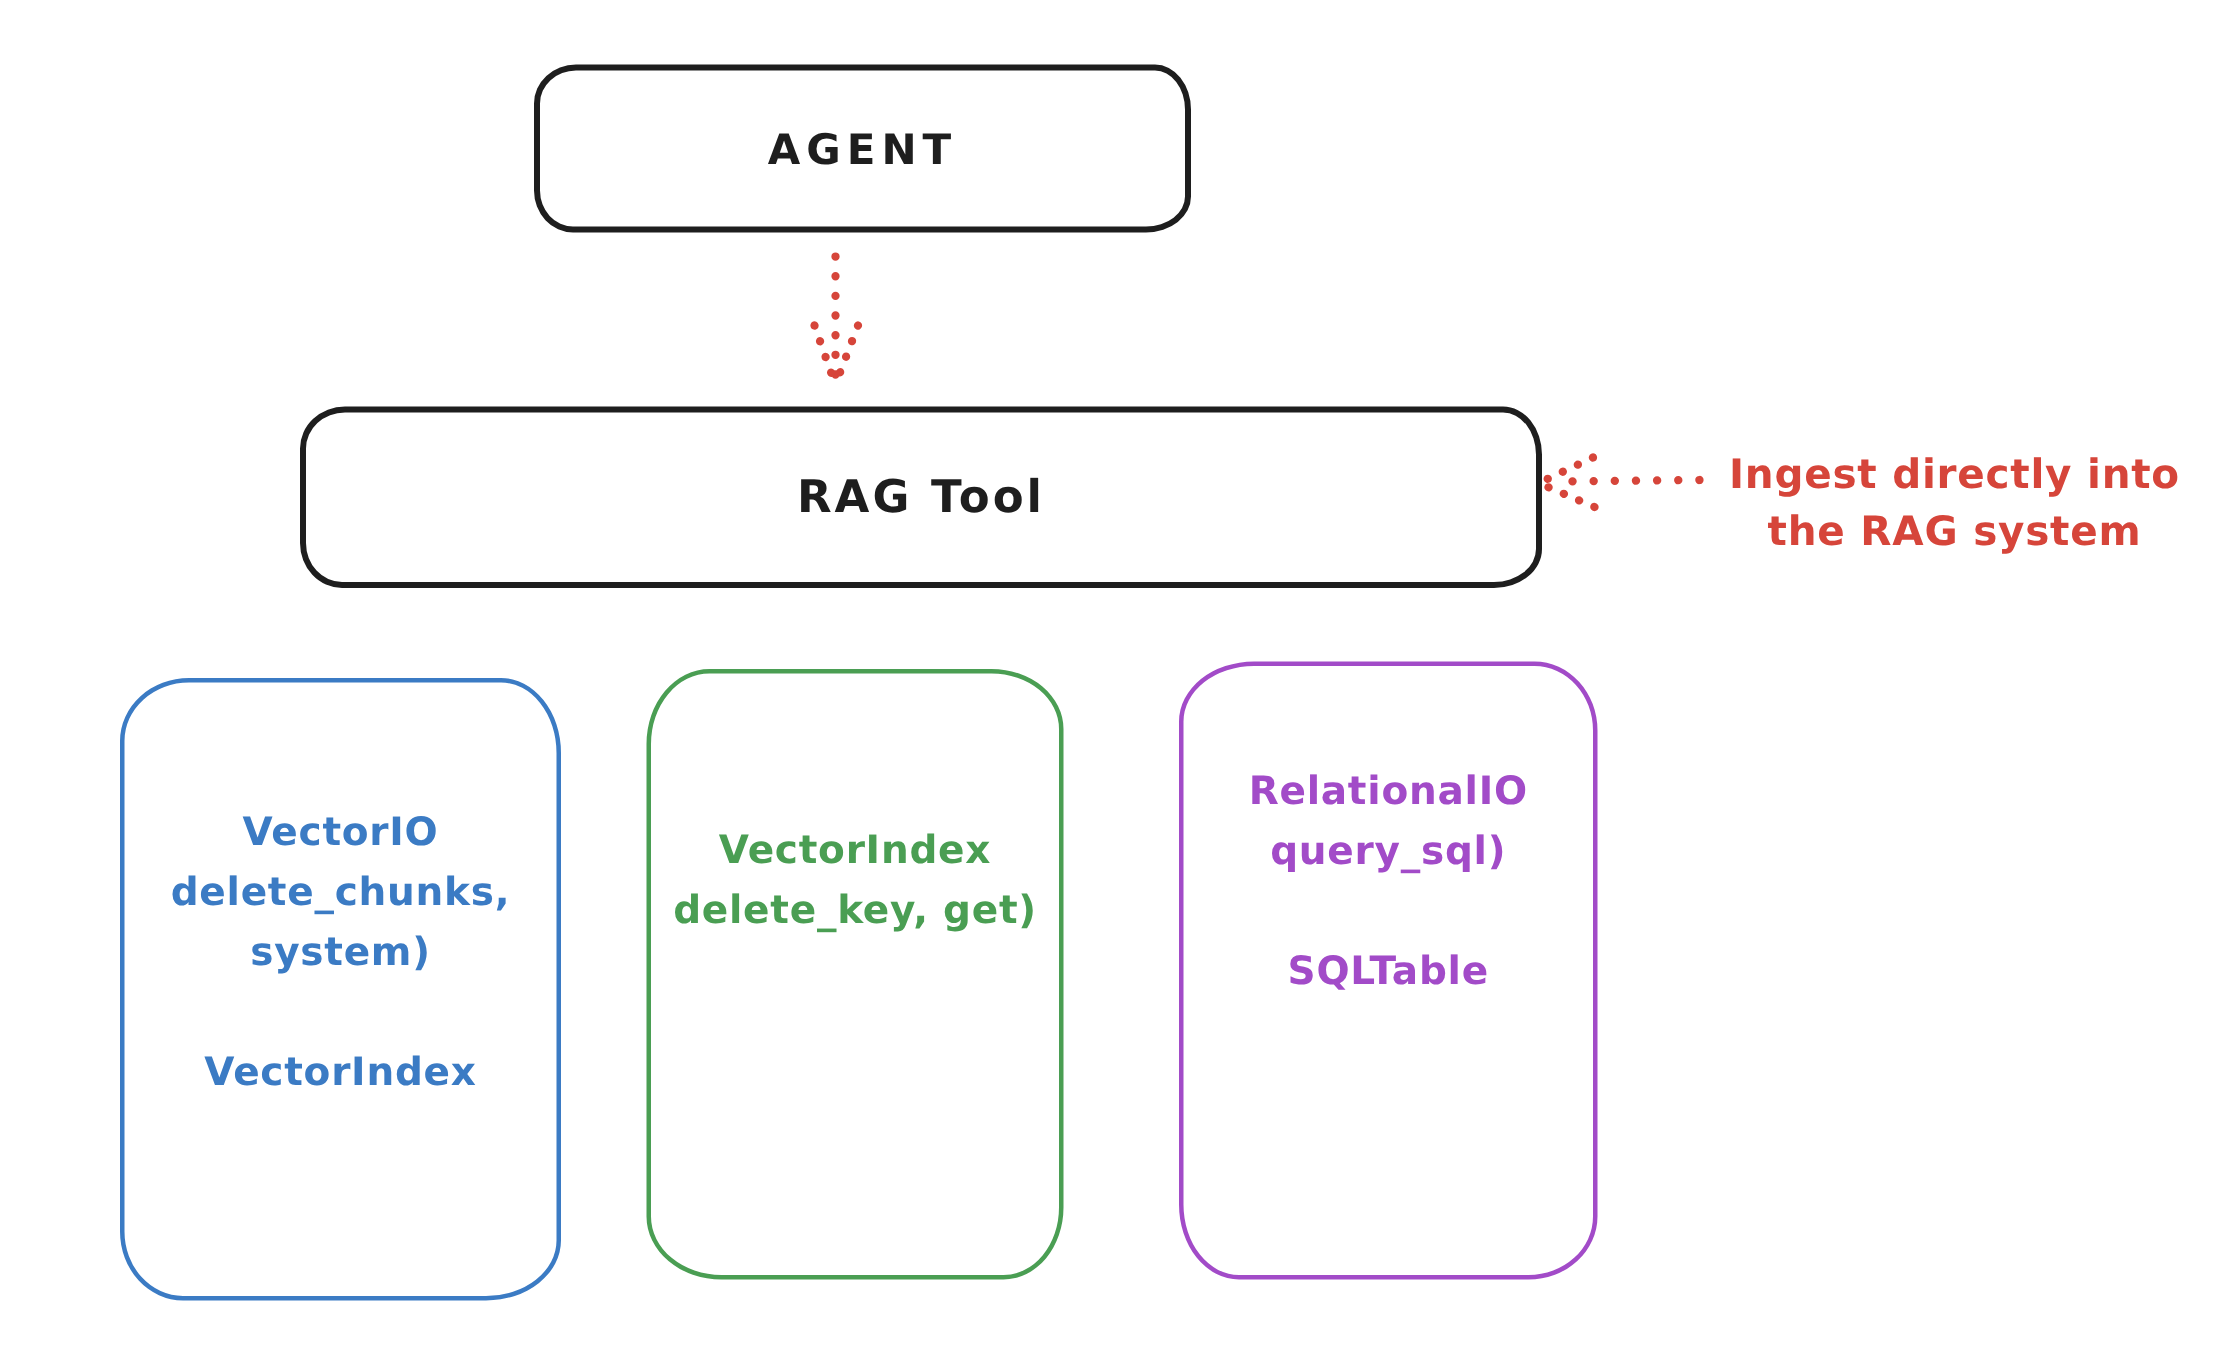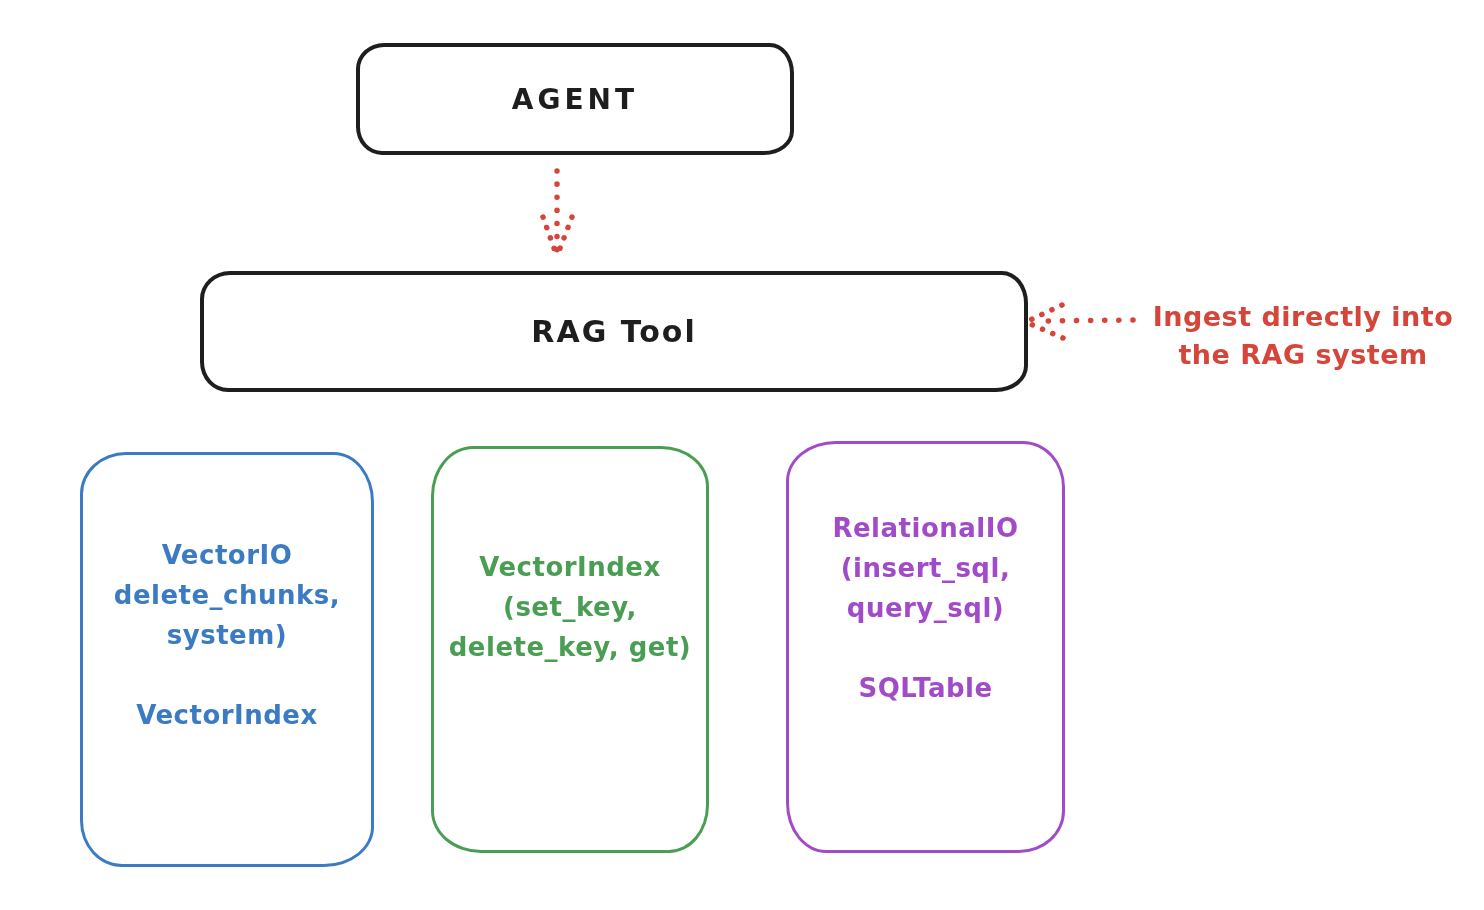--- a/index.html
+++ b/index.html
@@ -126,24 +126,22 @@
 
   <div class="backend" id="backend-vector" style="border-color: rgb(59, 123, 196); color: rgb(59, 123, 196);">
     <div>VectorIO</div>
     <div>delete_chunks,</div>
     <div>system)</div>
     <div class="index-label">VectorIndex</div>
   </div>
 
   <div class="backend" id="backend-keyvalue" style="border-color: rgb(74, 158, 83); color: rgb(74, 158, 83);">
     <div>VectorIndex</div>
-    <div>(set_key,</div>
     <div>delete_key, get)</div>
   </div>
 
   <div class="backend" id="backend-relational" style="border-color: rgb(162, 75, 200); color: rgb(162, 75, 200);">
     <div>RelationalIO</div>
-    <div>(insert_sql,</div>
     <div>query_sql)</div>
     <div class="index-label">SQLTable</div>
   </div>
 
 </div>
 
 </body></html>

